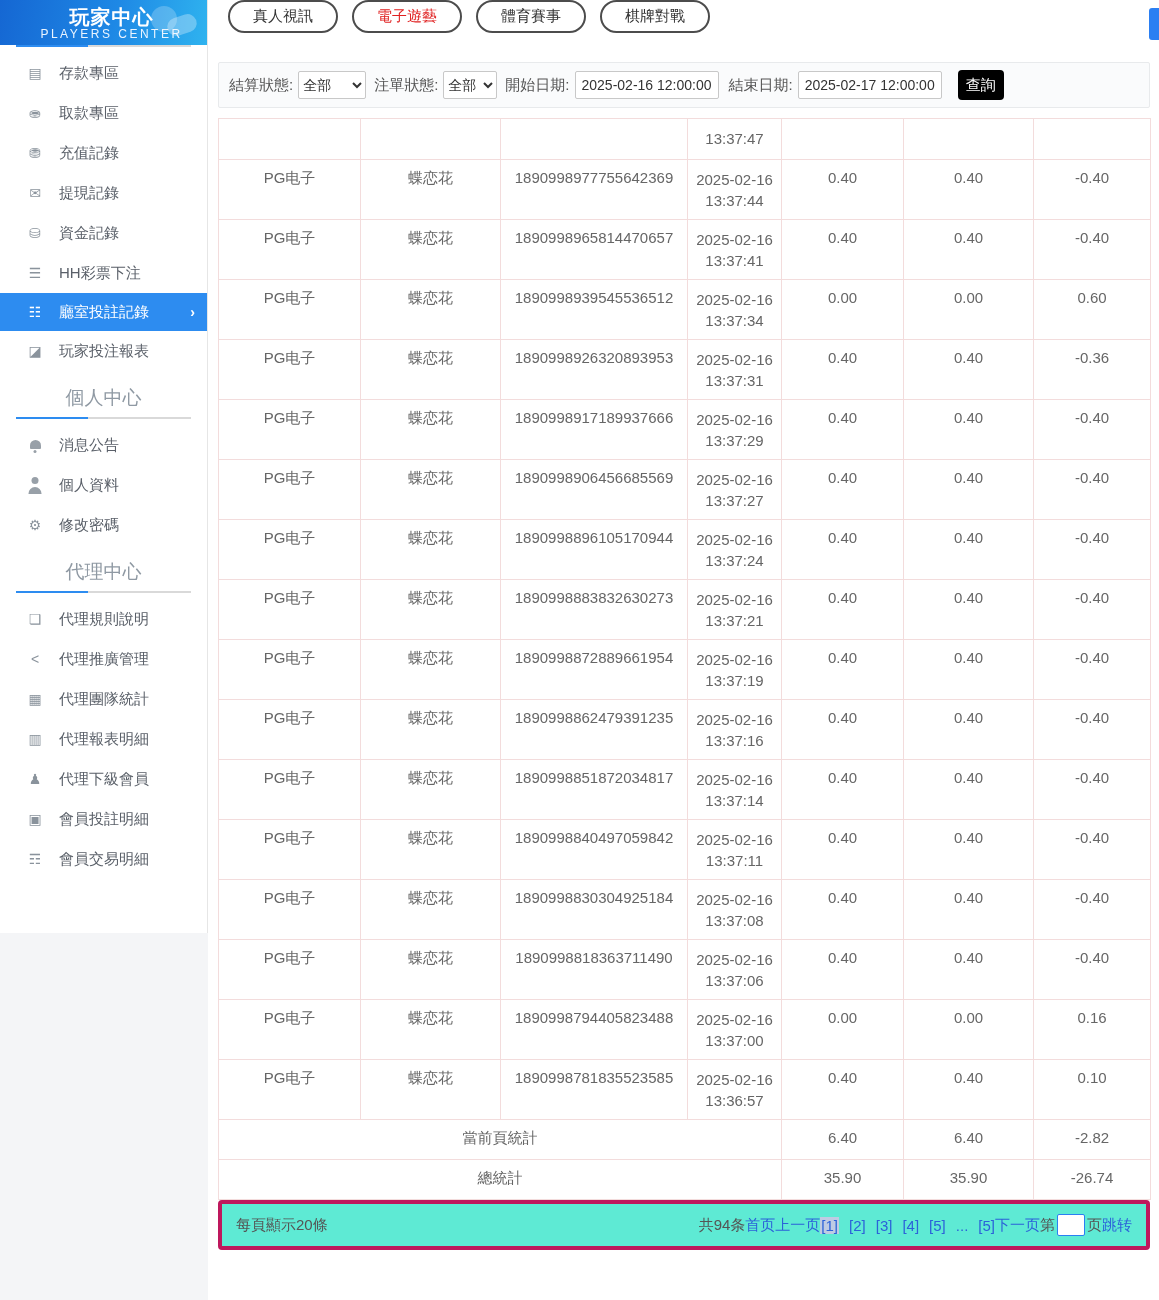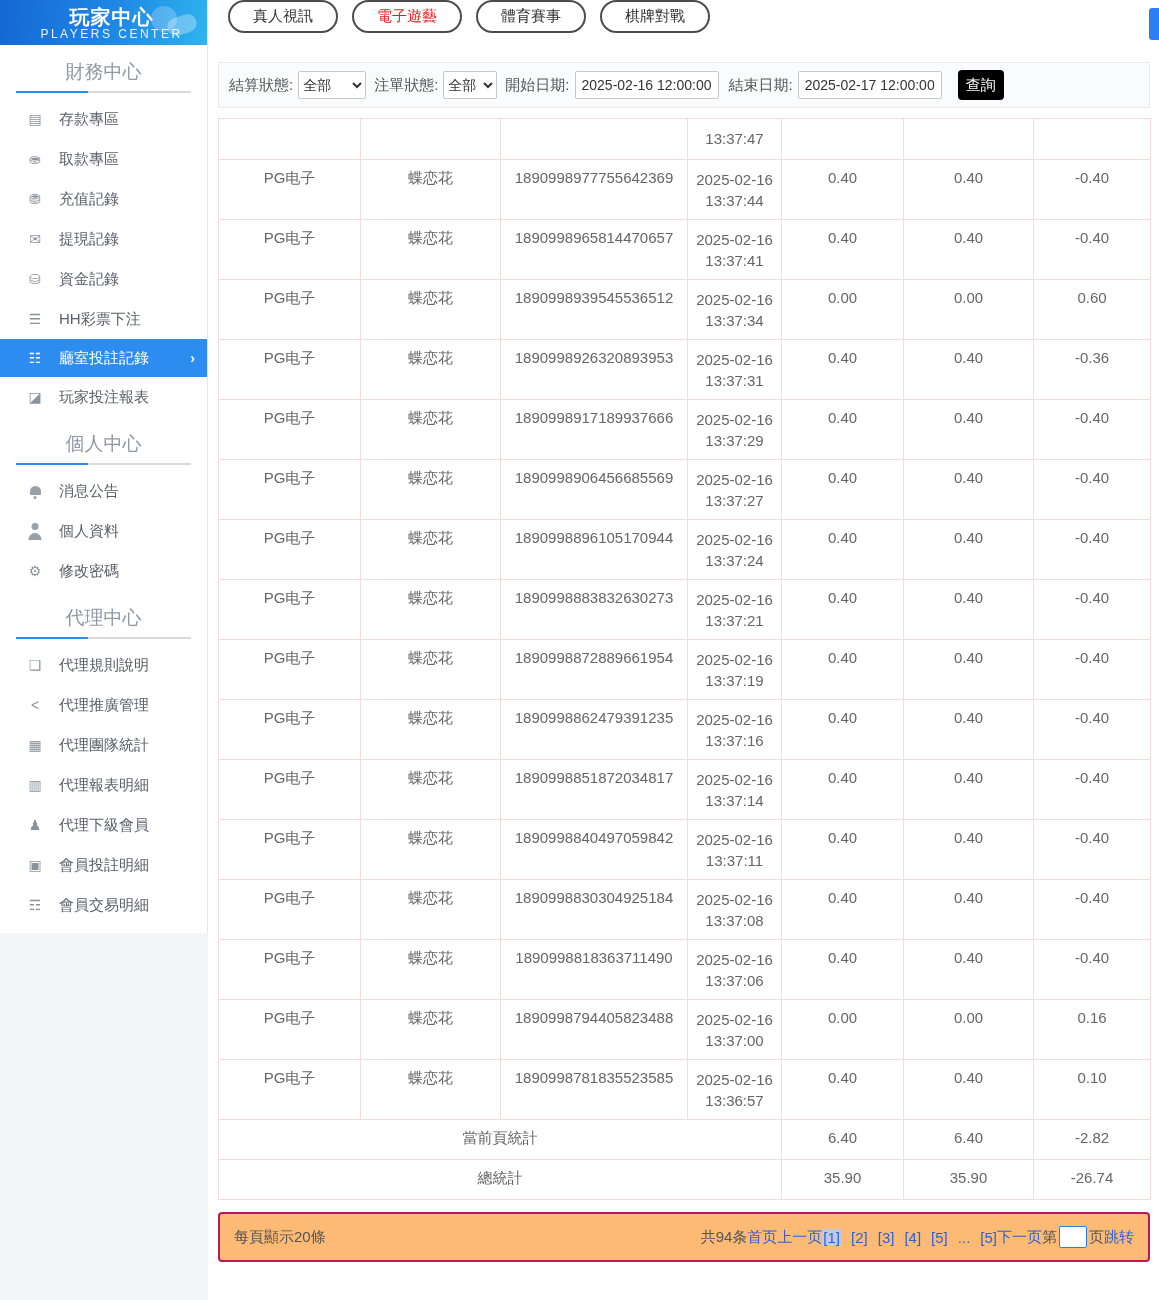--- a/index.html
+++ b/index.html
@@ -46,21 +46,21 @@
 
   
   table.bets { margin-top:10px; border-collapse:collapse; width:932px; table-layout:fixed; }
   table.bets td { border:1px solid #f3dcdc; color:#666; font-size:15px; text-align:center; vertical-align:top; padding-top:9px; overflow:hidden; white-space:nowrap; }
   .data-row td { height:60px; }
   .partial-row td { height:41px; padding-top:5px; }
   .time-cell { line-height:21px; }
   .summary-row td { height:40px; vertical-align:middle; padding-top:0; color:#5d5d5d; }
 
   
-  .footer-bar { margin-top:12px; height:50px; background:#fdba74; border:2px solid #be185d; border-radius:4px; display:flex; align-items:center; justify-content:space-between; padding:0 14px; font-size:15px; color:#555; }
+  .footer-bar { height:50px; background:#5eead4; border:4px solid #be185d; border-radius:4px; display:flex; align-items:center; justify-content:space-between; padding:0 14px; font-size:15px; color:#555; }
   .pager { display:flex; align-items:center; }
   .pager a { color:#2c62d9; text-decoration:none; cursor:pointer; white-space:nowrap; }
   .pages { display:inline-flex; gap:10px; }
   .page-num.current { background:#bfcbe3; padding:0 1px; }
   .jump-input { width:28px; height:22px; border:1px solid #2b7ff2; border-radius:2px; margin:0 2px; text-align:center; font-size:13px; }
 
   .floating-widget { position:absolute; right:0; top:8px; width:10px; height:32px; background:#2b7ff2; border-radius:3px 0 0 3px; cursor:pointer; }
 </style>
 </head>
 <body>
@@ -68,21 +68,20 @@
 <div class="page" data-name="players-center-page">
 
   <aside class="sidebar" data-name="sidebar">
     <div class="sidebar-panel">
       <div class="logo" data-name="app-logo">
         <div class="logo-title" data-name="app-title">玩家中心</div>
         <div class="logo-sub" data-name="app-subtitle">PLAYERS CENTER</div>
         <div class="logo-deco" data-name="gamepad-graphic"></div>
       </div>
 
-      <div class="section-title" data-name="section-title-finance">財務中心</div>
       <div class="section-underline" data-name="section-divider"></div>
       <nav data-name="finance-nav">
 
           <div class="nav-item" data-name="sidebar-item">
             <span class="nav-icon" data-name="deposit-card-icon">▤</span>
             <span class="nav-label" data-name="sidebar-item-label">存款專區</span>
             <span class="nav-arrow" data-name="chevron-right-icon"></span>
           </div>
 
           <div class="nav-item" data-name="sidebar-item">

